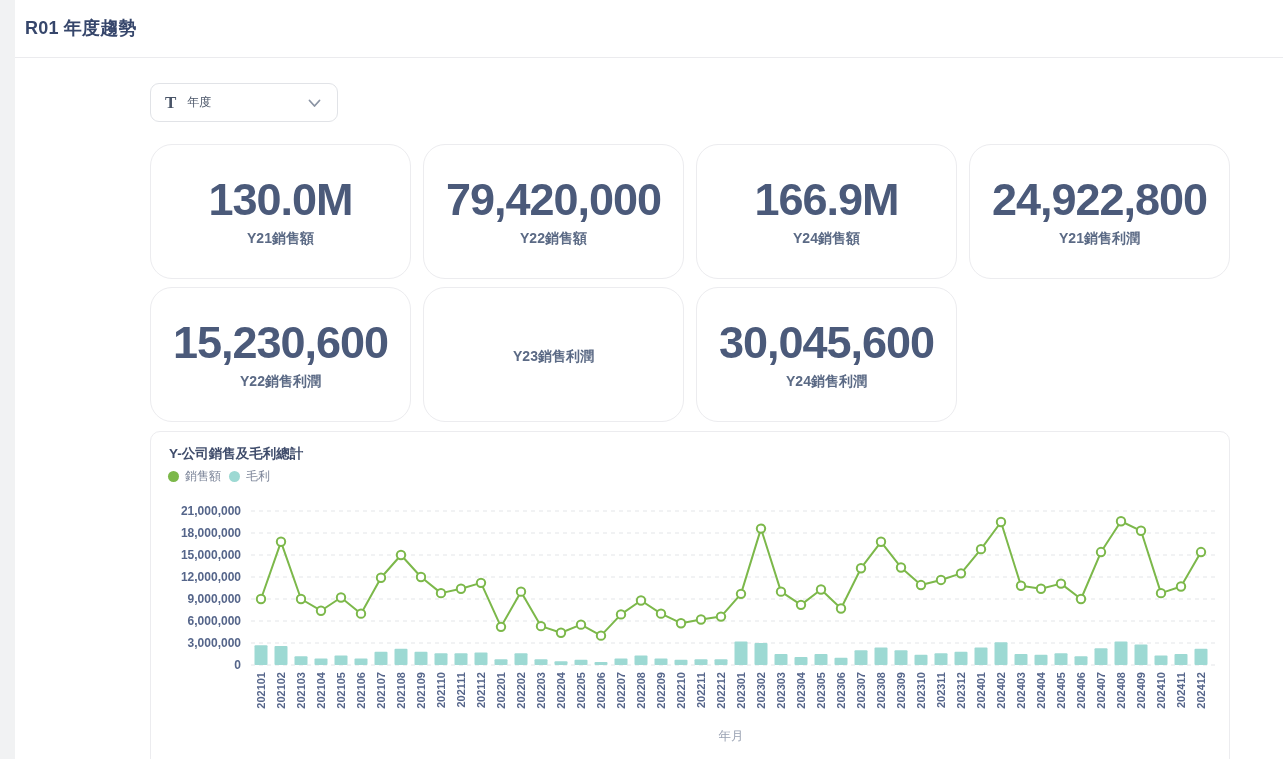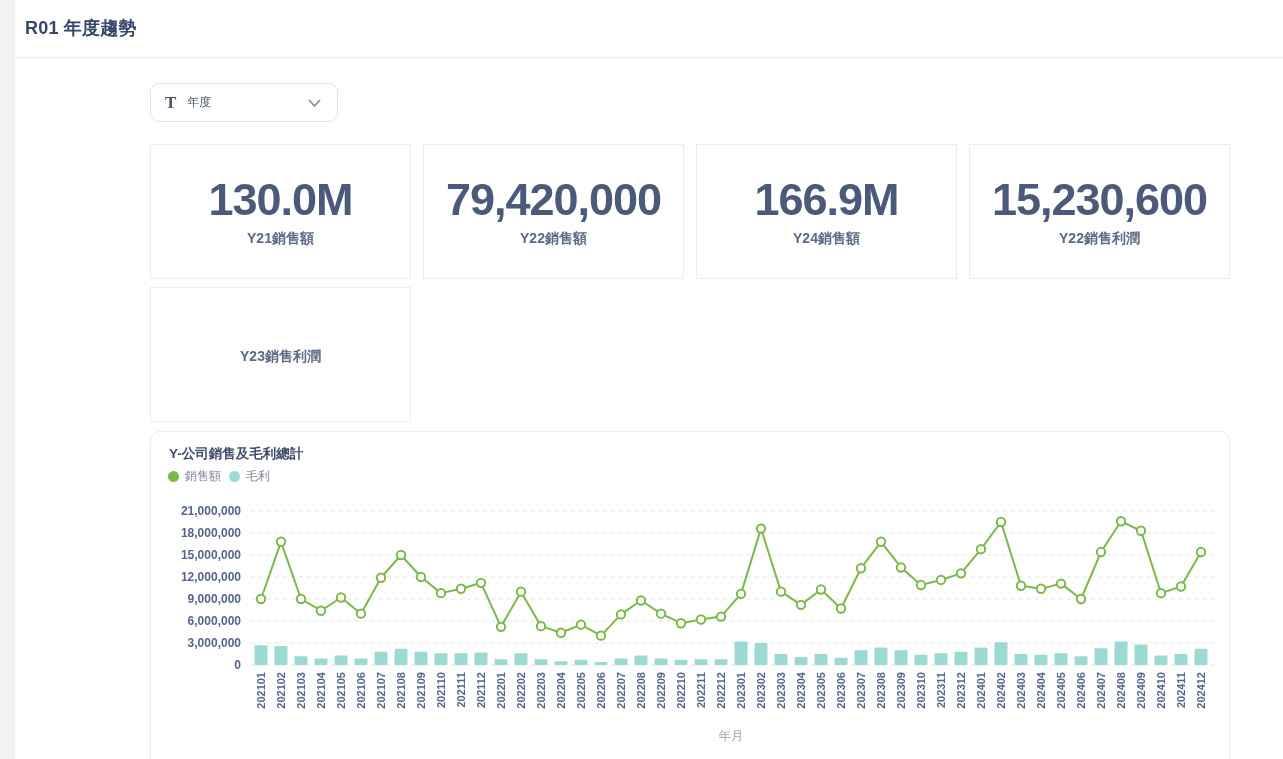--- a/index.html
+++ b/index.html
@@ -14,21 +14,21 @@
   .filter-dropdown { margin-top: 25px; width: 188px; height: 39px; background: #fff;
     border: 1px solid #e1e3e7; border-radius: 9px; display: flex; align-items: center;
     padding: 0 14px; cursor: pointer; position: relative; }
   .filter-type-icon { font-family: "Liberation Serif", serif; font-size: 17px; font-weight: 600; color: #4a5568; }
   .filter-label { font-size: 12px; color: #4a5568; margin-left: 11px; }
   .chevron { position: absolute; right: 16px; top: 15px; }
 
   
   .stats-grid { margin-top: 22px; display: grid; grid-template-columns: repeat(4, 1fr);
     column-gap: 12px; row-gap: 8px; }
-  .stat-card { height: 135px; background: #fff; border: 1px solid #ececef; border-radius: 0;
+  .stat-card { height: 135px; background: #fff; border: 1px solid #ececef; border-radius: 22px;
     display: flex; flex-direction: column; align-items: center; justify-content: center; }
   .stat-value { font-size: 45px; font-weight: 700; color: #4b5a7a; letter-spacing: -1px; line-height: 1.1; }
   .stat-label { font-size: 14px; font-weight: 700; color: #5b6a85; margin-top: 5px; }
 
   
   .chart-card { margin-top: 9px; height: 368px; background: #fff; border: 1px solid #ececef;
     border-radius: 10px; position: relative; overflow: hidden; }
   .chart-title { position: absolute; left: 18px; top: 13px; font-size: 13.5px; font-weight: 700; color: #3f4c6b; }
   .chart-legend { position: absolute; left: 17px; top: 36px; display: flex; align-items: center; gap: 8px; }
   .legend-item { display: flex; align-items: center; gap: 6px; cursor: pointer; }
@@ -60,25 +60,33 @@
       </div>
       <div class="stat-card">
         <div class="stat-value">79,420,000</div>
         <div class="stat-label">Y22銷售額</div>
       </div>
       <div class="stat-card">
         <div class="stat-value">166.9M</div>
         <div class="stat-label">Y24銷售額</div>
       </div>
       <div class="stat-card">
+        <div class="stat-value">24,922,800</div>
+        <div class="stat-label">Y21銷售利潤</div>
+      </div>
+      <div class="stat-card">
         <div class="stat-value">15,230,600</div>
         <div class="stat-label">Y22銷售利潤</div>
       </div>
       <div class="stat-card">
         <div class="stat-label">Y23銷售利潤</div>
+      </div>
+      <div class="stat-card">
+        <div class="stat-value">30,045,600</div>
+        <div class="stat-label">Y24銷售利潤</div>
       </div>
     </div>
 
   <div class="chart-card">
     <div class="chart-title">Y-公司銷售及毛利總計</div>
     <div class="chart-legend" id="chart-legend">
         <div class="legend-item">
           <span class="legend-dot" style="background: rgb(124, 184, 74);"></span>
           <span class="legend-label">銷售額</span>
         </div>

